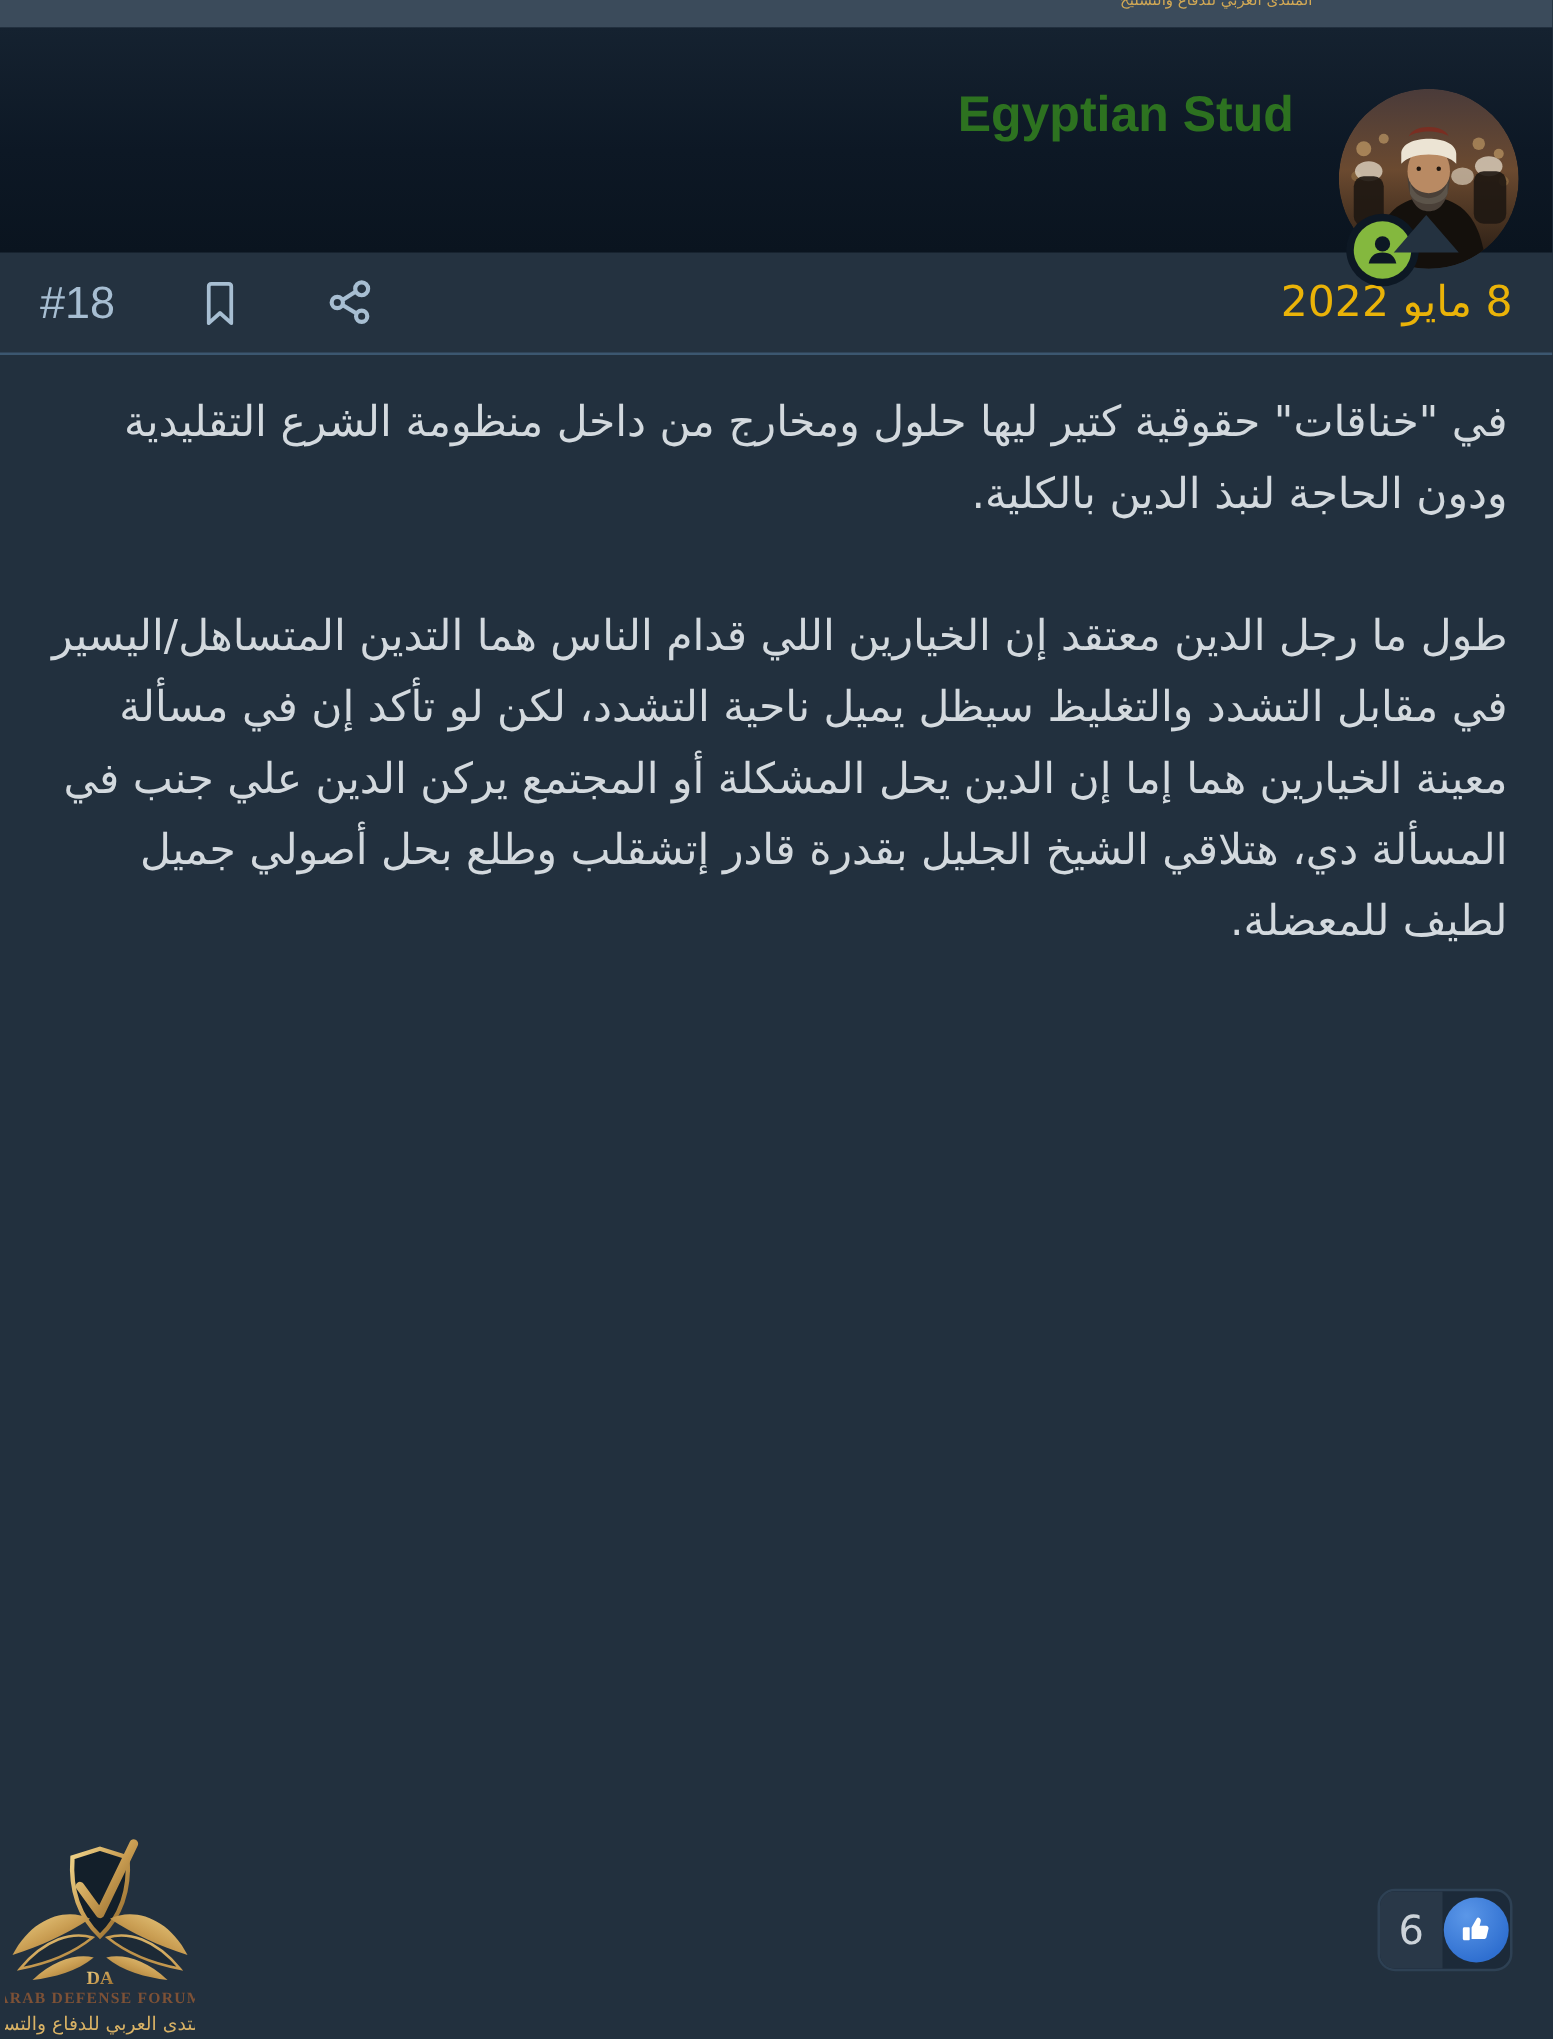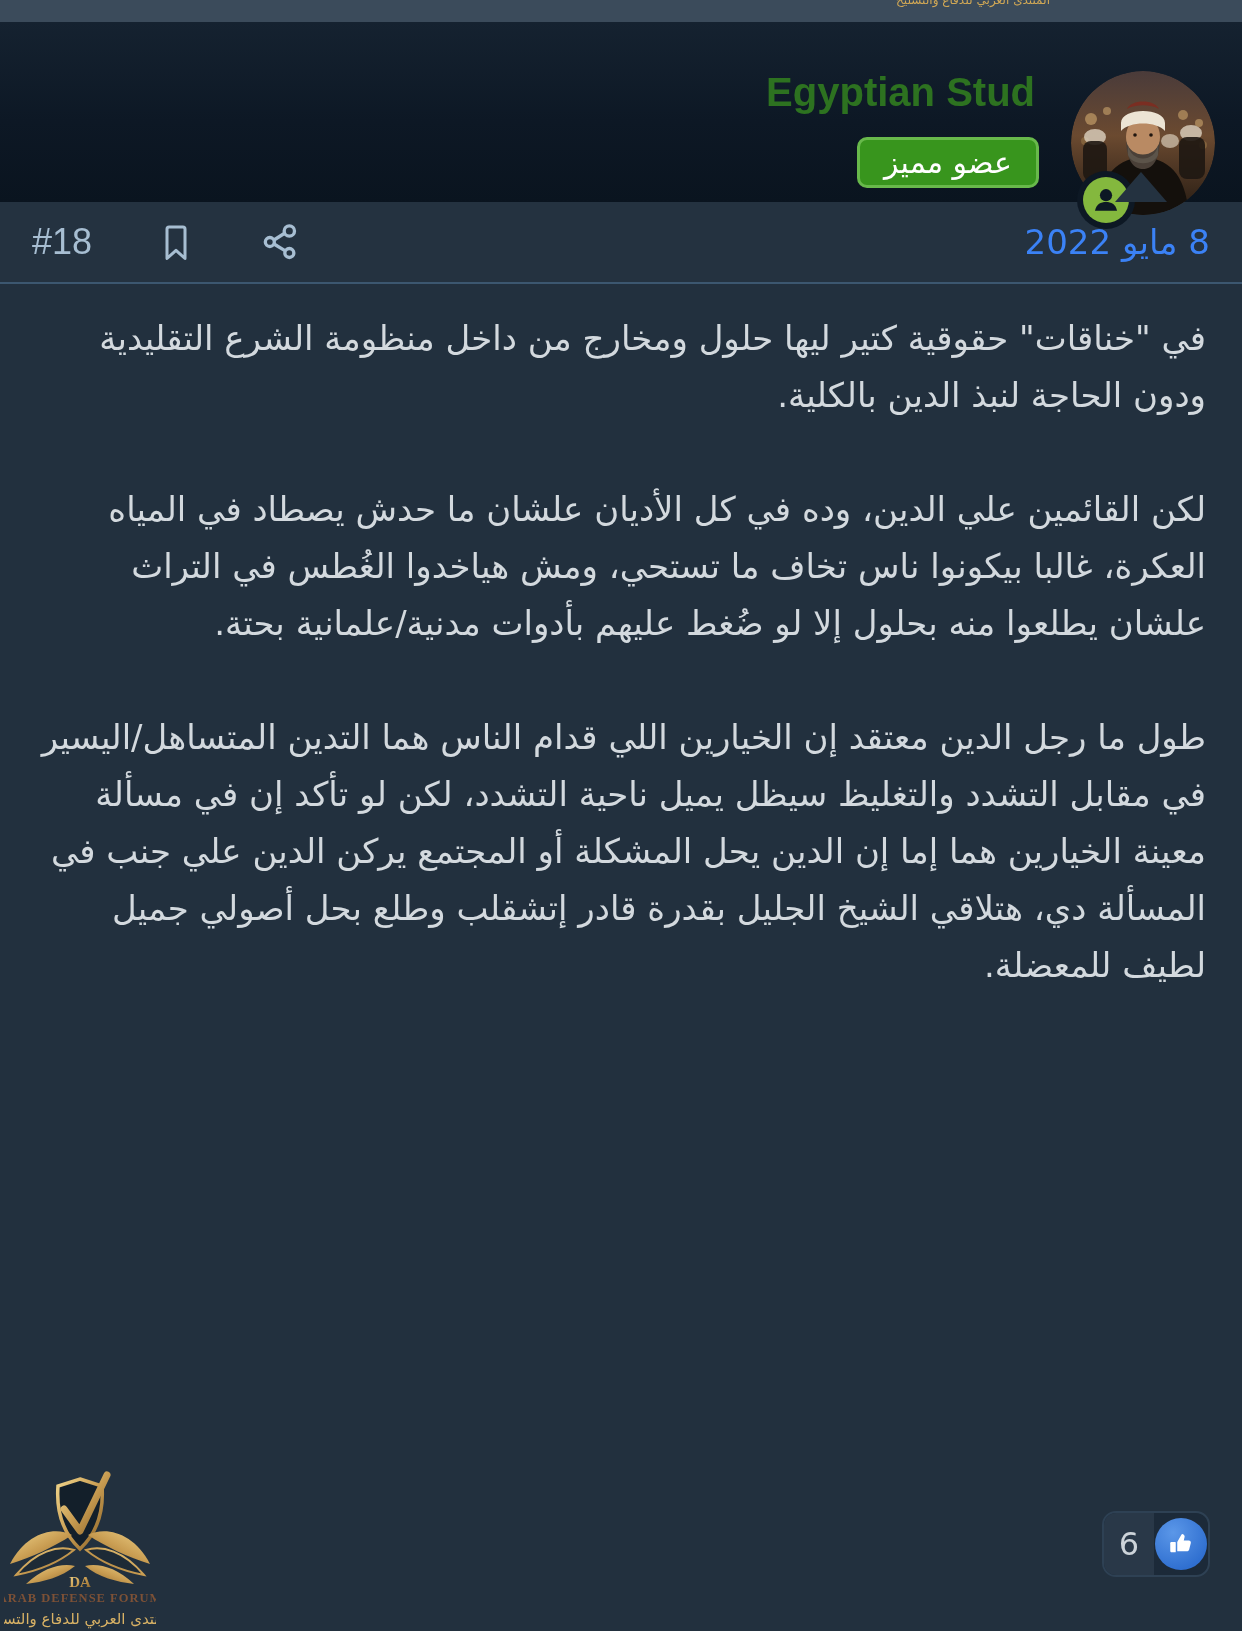--- a/index.html
+++ b/index.html
@@ -62,21 +62,21 @@
   .meta-left{display:flex;align-items:center;gap:66px;}
   .post-number{
     color:#a7bed2;font-size:36px;direction:ltr;text-decoration:none;
     font-family:"Liberation Sans",sans-serif;
   }
   .meta-icon-btn{
     background:none;border:none;padding:0;margin:0;cursor:pointer;
     display:flex;align-items:center;
   }
   .meta-date{
-    color:#3b82f6;font-size:34px;direction:rtl;text-decoration:none;white-space:nowrap;
+    color:#eab308;font-size:34px;direction:rtl;text-decoration:none;white-space:nowrap;
   }
   
   .post-body{
     padding:26px 36px 0;color:#d3d9de;font-size:34px;line-height:57px;
     text-align:right;
   }
   .post-body p{margin:0 0 57px;}
   
   .reaction-bar{
     position:absolute;right:32px;bottom:54px;
@@ -103,21 +103,20 @@
 </style>
 </head>
 <body>
 
 <div class="topbar">
   <span class="logo-mini">المنتدى العربي للدفاع والتسليح</span>
 </div>
 
 <div class="post-header">
   <a class="username" href="#">Egyptian Stud</a>
-  <div class="user-banner">عضو مميز</div>
 
   <div class="avatar-wrap">
     <svg class="avatar-img" viewBox="0 0 144 144" aria-hidden="true">
       <defs>
         <clipPath id="avclip">
             <circle cx="72" cy="72" r="72"></circle>
           </clipPath>
         <linearGradient id="avbg" x1="0" y1="0" x2="0" y2="1">
           <stop offset="0" stop-color="#4a3b3a"></stop>
           <stop offset="0.45" stop-color="#6b4a30"></stop>
@@ -182,21 +181,20 @@
         <line x1="8.4" y1="10.8" x2="15" y2="6.6"></line>
         <line x1="8.4" y1="13.2" x2="15.2" y2="17.3"></line>
       </svg>
     </button>
   </div>
   <a class="meta-date" href="#">8 مايو 2022</a>
 </div>
 
 <div class="post-body">
   <p>في "خناقات" حقوقية كتير ليها حلول ومخارج من داخل منظومة الشرع التقليدية ودون الحاجة لنبذ الدين بالكلية.</p>
-  <p>لكن القائمين علي الدين، وده في كل الأديان علشان ما حدش يصطاد في المياه العكرة، غالبا بيكونوا ناس تخاف ما تستحي، ومش هياخدوا الغُطس في التراث علشان يطلعوا منه بحلول إلا لو ضُغط عليهم بأدوات مدنية/علمانية بحتة.</p>
   <p>طول ما رجل الدين معتقد إن الخيارين اللي قدام الناس هما التدين المتساهل/اليسير في مقابل التشدد والتغليظ سيظل يميل ناحية التشدد، لكن لو تأكد إن في مسألة معينة الخيارين هما إما إن الدين يحل المشكلة أو المجتمع يركن الدين علي جنب في المسألة دي، هتلاقي الشيخ الجليل بقدرة قادر إتشقلب وطلع بحل أصولي جميل لطيف للمعضلة.</p>
 </div>
 
 <div class="reaction-bar">
   <div class="reaction-count">6</div>
   <div class="reaction-icon">
     <div class="like-circle">
       <svg width="30" height="30" viewBox="0 0 24 24" fill="#ffffff" aria-hidden="true">
         <path d="M4.4 10.3h2.9c.3 0 .5.2.5.5v7.3c0 .3-.2.5-.5.5H4.4c-.55 0-1-.45-1-1v-6.3c0-.55.45-1 1-1z"></path>
         <path d="M9 18.6v-8.2l3.3-5.8c.25-.45.8-.66 1.3-.5.97.3 1.53 1.33 1.28 2.32l-.7 2.78h4.1c1.05 0 1.82.98 1.57 2l-1.3 5.2c-.2.84-.96 1.43-1.82 1.43H9z"></path>

